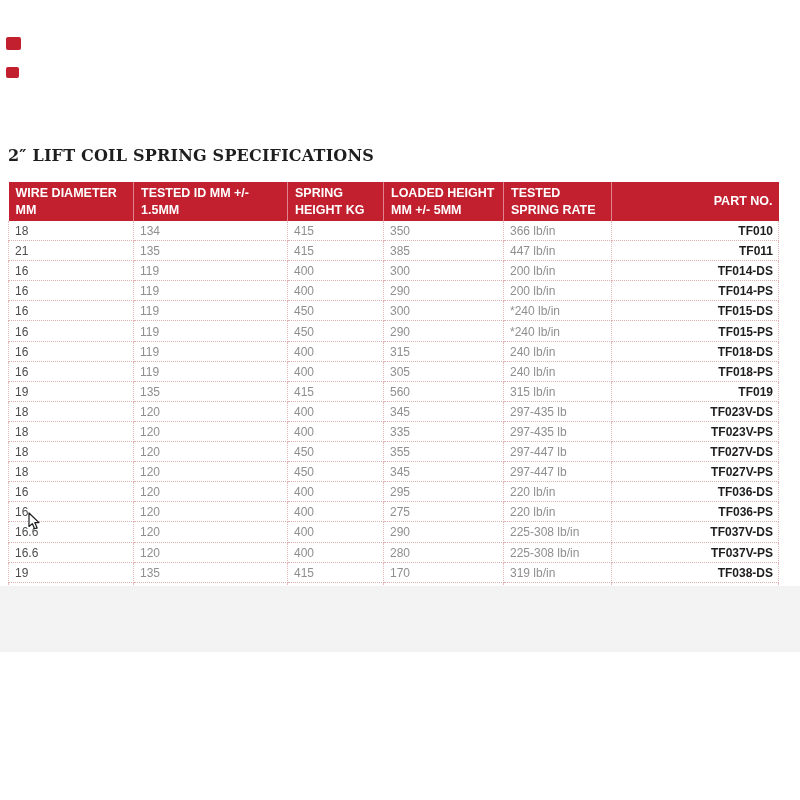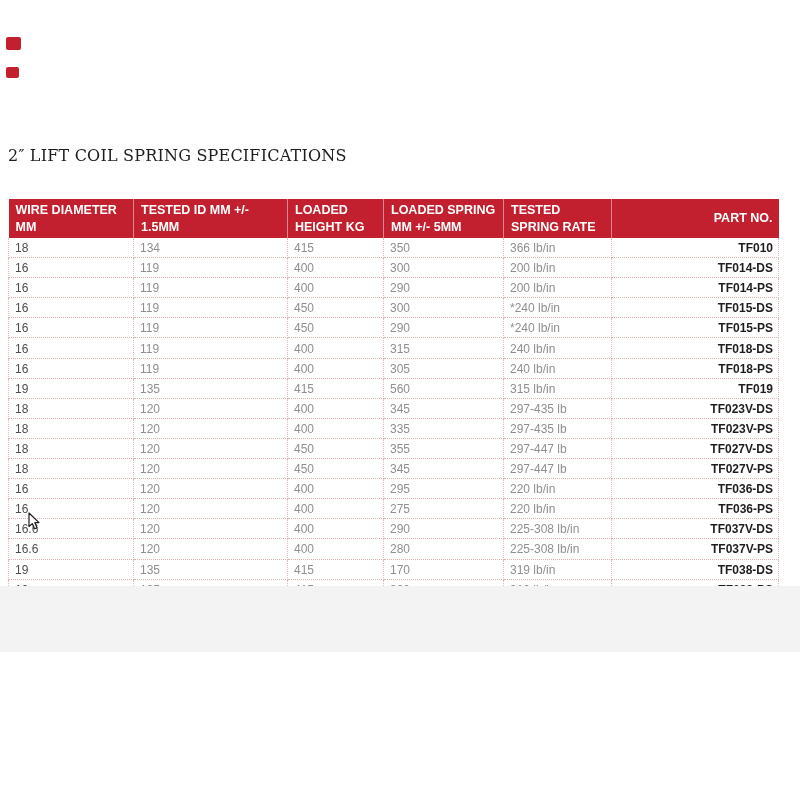--- a/index.html
+++ b/index.html
@@ -15,25 +15,25 @@
   body{font-family:"Liberation Sans",sans-serif;background:#fff;}
   .page{position:relative;width:800px;height:800px;background:#ffffff;overflow:hidden;}
 
   .logo-fragment{position:absolute;background:var(--accent,#c2202f);border-radius:2px;}
   .logo-fragment.one{left:6px;top:37px;width:15px;height:13px;}
   .logo-fragment.two{left:6px;top:67px;width:13px;height:11px;}
 
   .page-title{
     position:absolute;left:8px;top:146px;margin:0;
     font-family:"DejaVu Serif","Liberation Serif",serif;
-    font-weight:normal;font-size:16px;letter-spacing:0.2px;
+    font-weight:bold;font-size:16px;letter-spacing:0.2px;
     color:#1e1e1e;white-space:nowrap;
   }
 
-  .table-wrap{position:absolute;left:8px;top:199px;width:770px;}
+  .table-wrap{position:absolute;left:8px;top:182px;width:770px;}
   table.spec{border-collapse:collapse;table-layout:fixed;width:770px;}
 
   thead th{
     background:var(--accent,#c2202f);color:#ffffff;
     font-size:12.5px;font-weight:bold;line-height:1.32;
     text-align:left;vertical-align:middle;
     padding:3px 6px 3px 7px;height:31px;
     white-space:pre-line;
     border-right:1px solid rgba(255,255,255,0.45);
   }
@@ -74,39 +74,47 @@
         <col style="width:120px">
           <col style="width:108px">
           <col style="width:167px">
       </colgroup>
       <thead>
         <tr>
           <th>WIRE DIAMETER
 MM</th>
           <th>TESTED ID MM +/-
 1.5MM</th>
-          <th>LOADED
+          <th>SPRING
 HEIGHT KG</th>
-          <th>LOADED SPRING
+          <th>LOADED HEIGHT
 MM +/- 5MM</th>
           <th>TESTED
 SPRING RATE</th>
           <th>PART NO.</th>
         </tr>
       </thead>
       <tbody>
           <tr>
             <td>18</td>
             <td>134</td>
             <td>415</td>
             <td>350</td>
             <td>366 lb/in</td>
             <td>TF010</td>
           </tr>
           <tr>
+            <td>21</td>
+            <td>135</td>
+            <td>415</td>
+            <td>385</td>
+            <td>447 lb/in</td>
+            <td>TF011</td>
+          </tr>
+          <tr>
             <td>16</td>
             <td>119</td>
             <td>400</td>
             <td>300</td>
             <td>200 lb/in</td>
             <td>TF014-DS</td>
           </tr>
           <tr>
             <td>16</td>
             <td>119</td>

